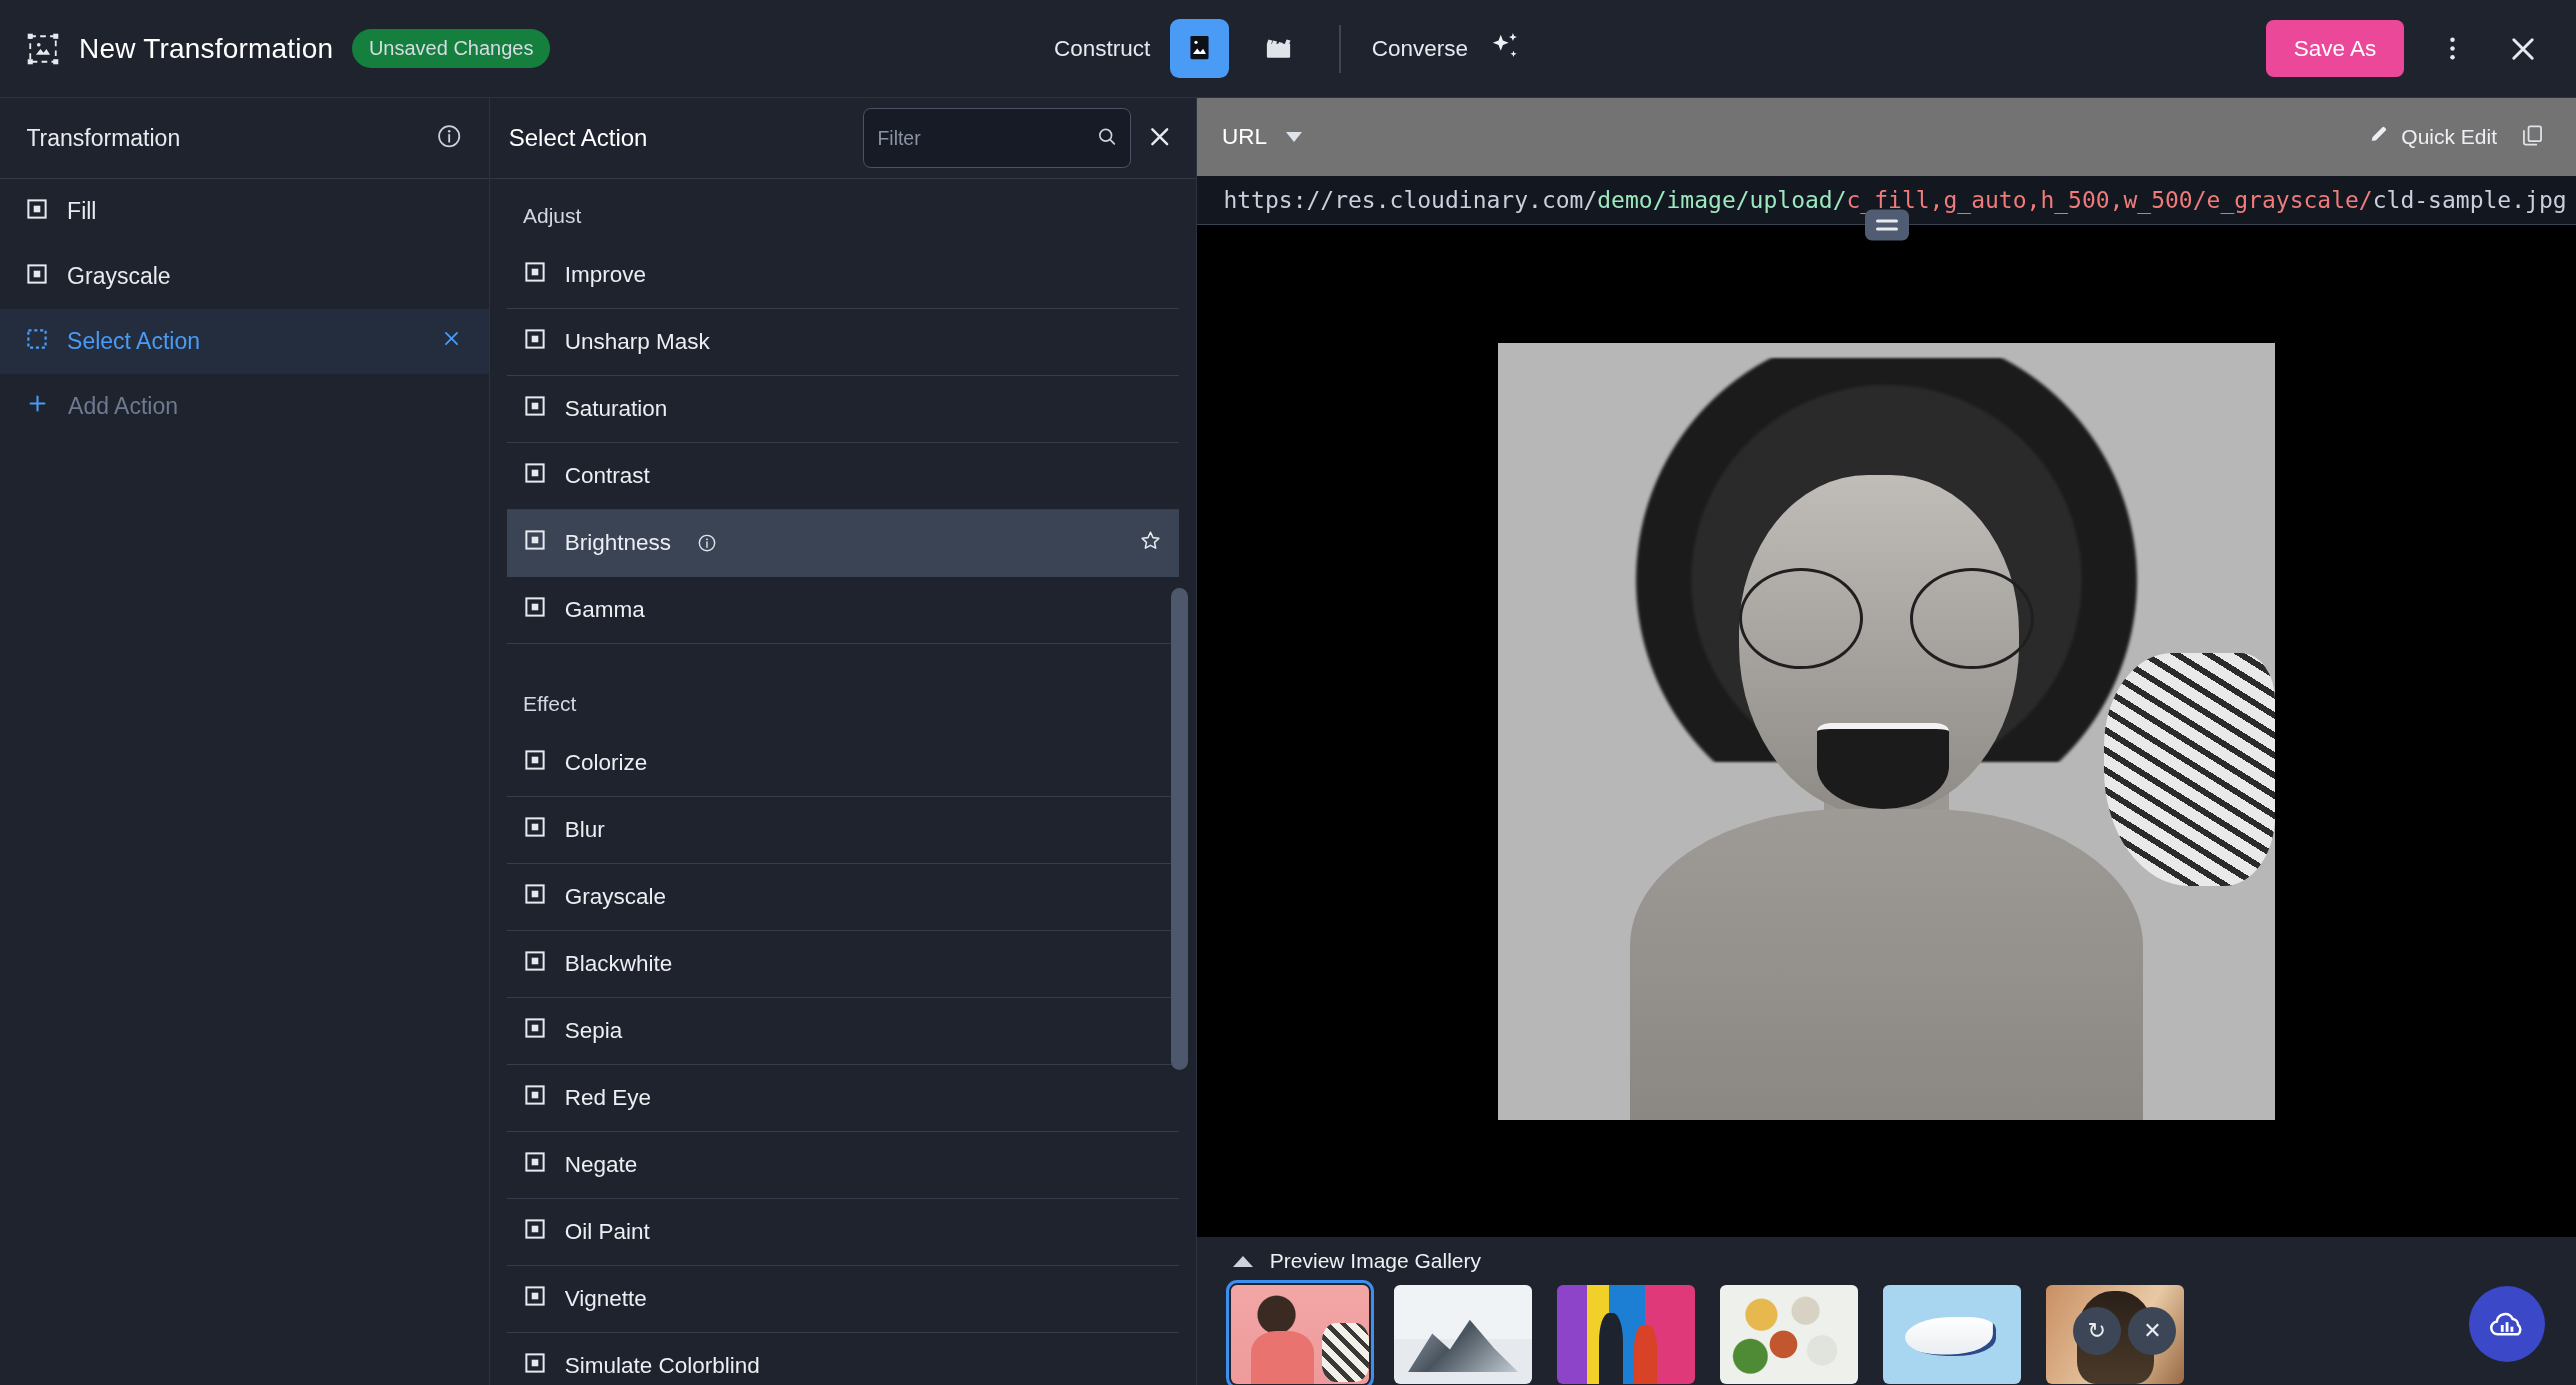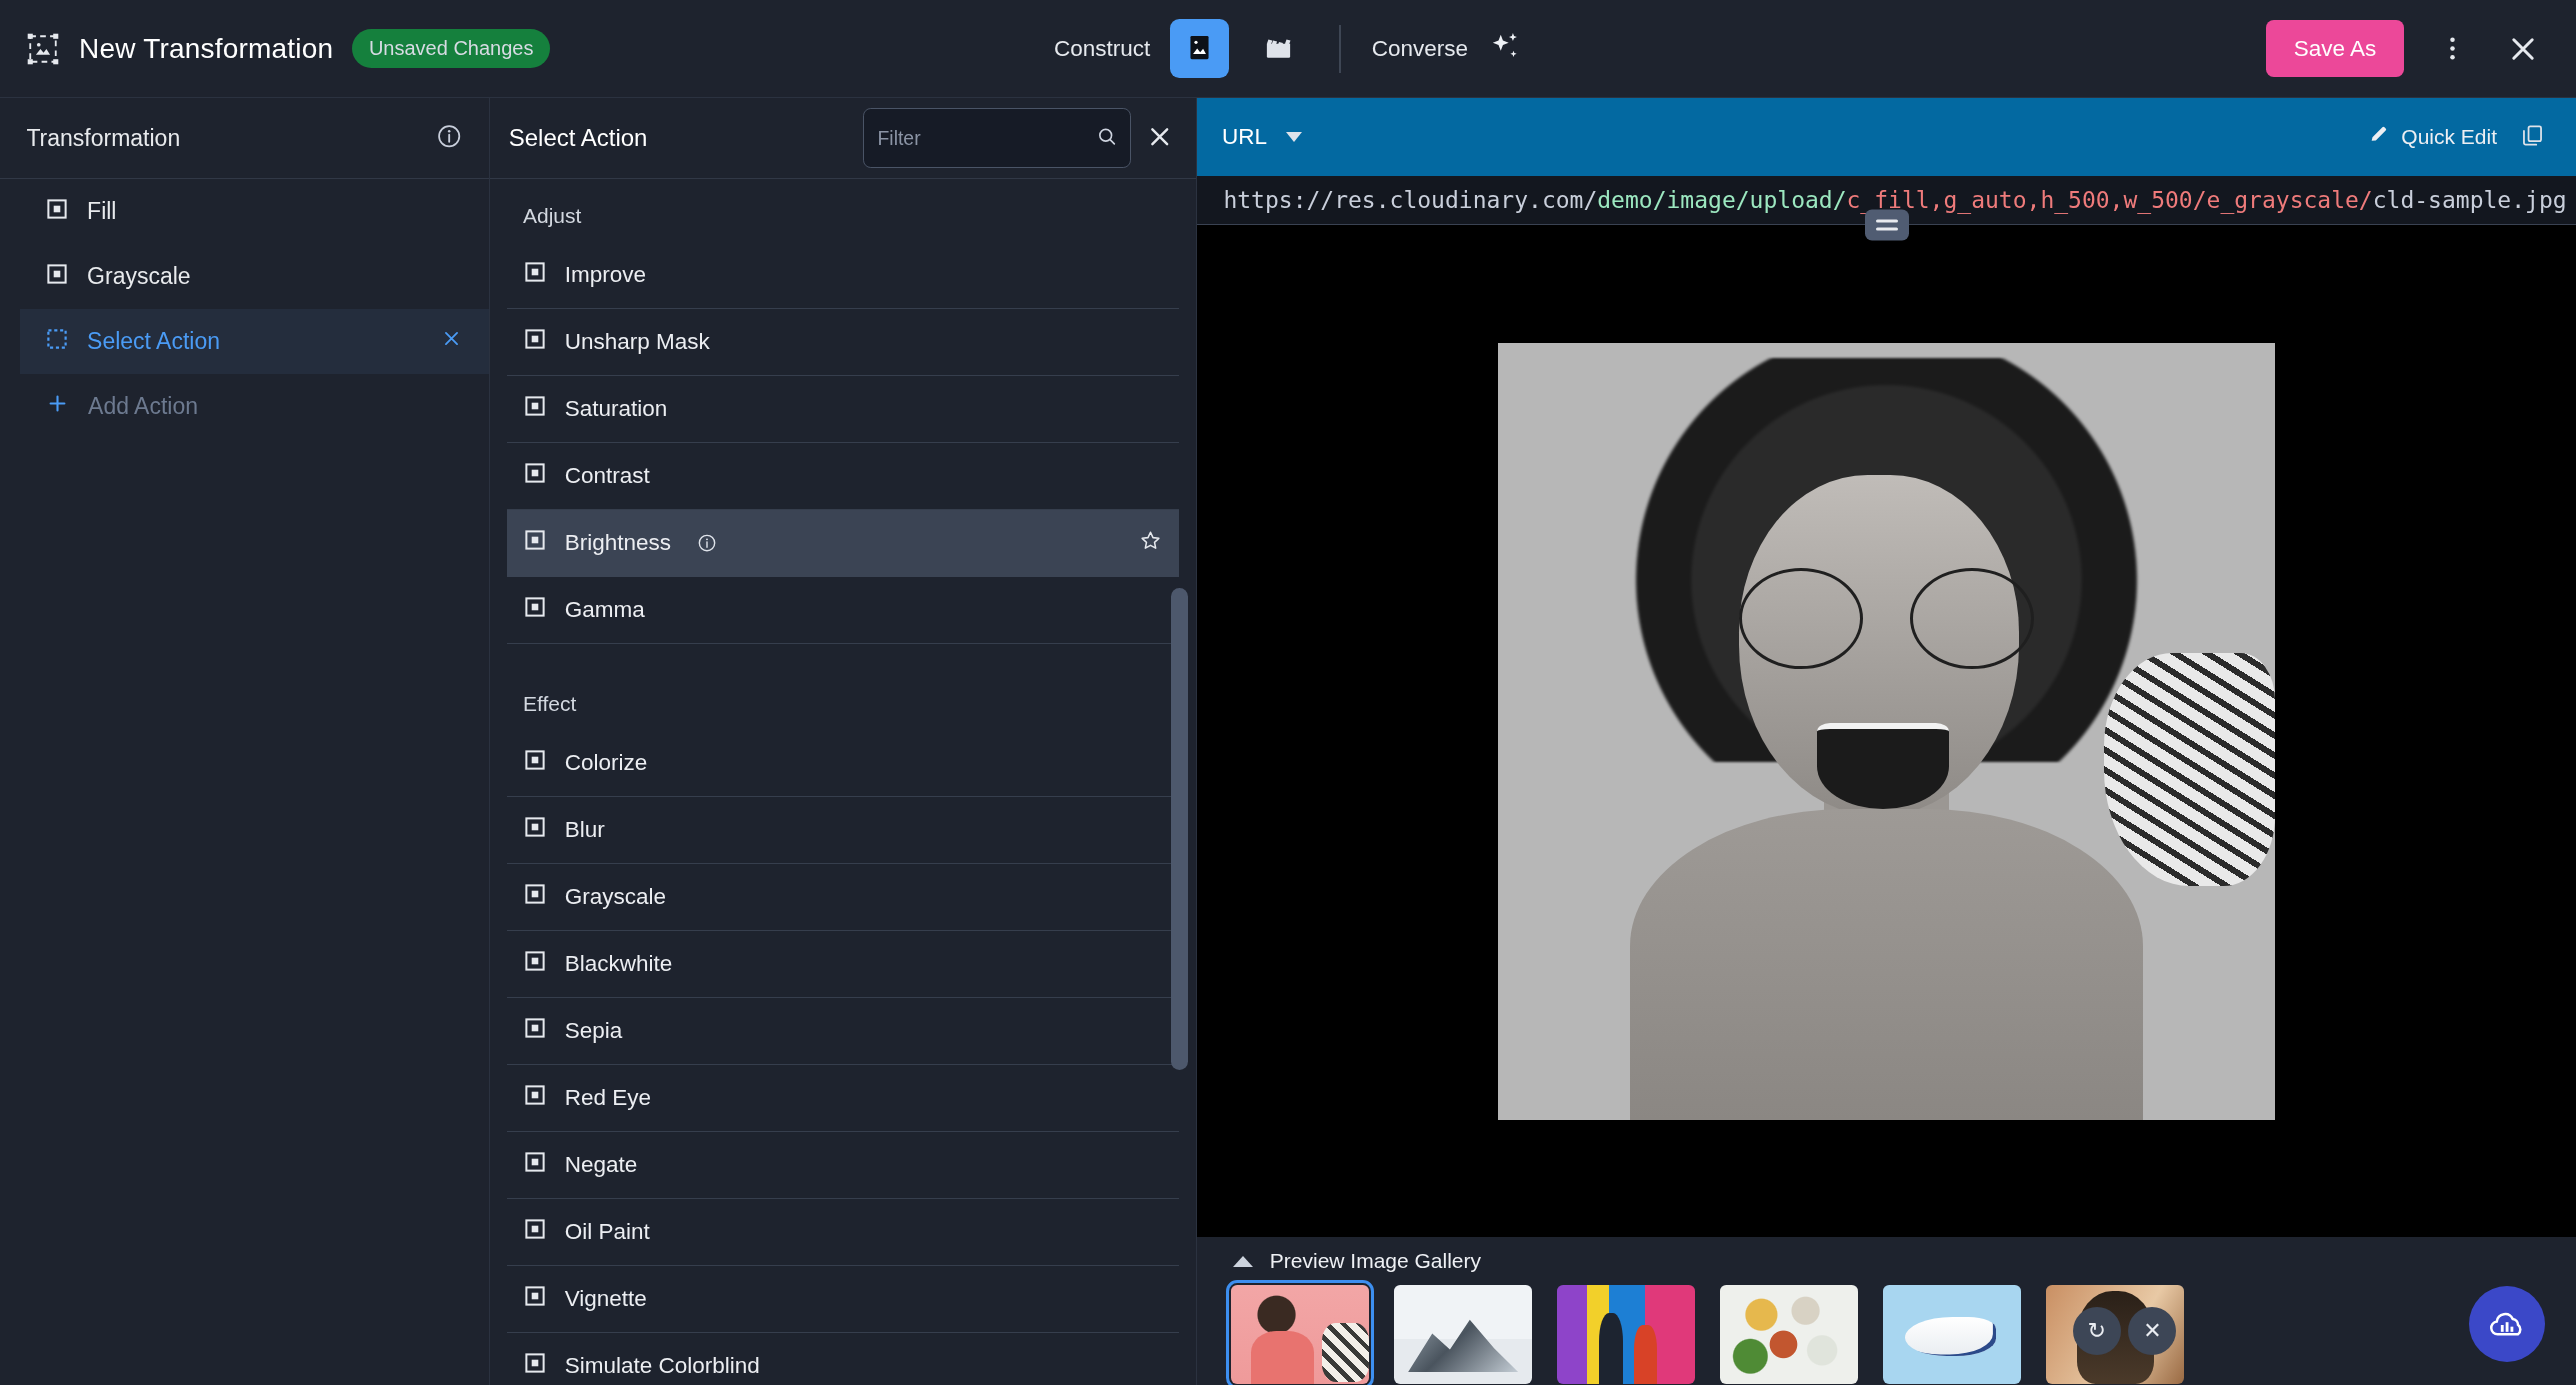--- a/index.html
+++ b/index.html
@@ -61,21 +61,21 @@
     border-right: 0.8px solid #2b3240; display: flex; flex-direction: column;
   }
   .sb-head {
     height: 81px; display: flex; align-items: center;
     padding: 0 26.4px; border-bottom: 0.8px solid #313846;
   }
   .sb-head-title { font-size: 23px; color: #e8eaed; }
   .sb-head-info { margin-left: auto; }
   .sb-item {
     height: 65px; display: flex; align-items: center; gap: 18.7px;
-    padding: 0 26.4px; font-size: 23px; color: #e8eaed; margin-left: 20px;
+    padding: 0 26.4px; font-size: 23px; color: #e8eaed;
   }
   .sb-item.selected { background: #242d3d; color: #4a9bf5; }
   .sb-item.add { color: #6d7a90; }
   .sb-item.add .sb-label { color: #6d7a90; }
   .sb-item .sb-close { margin-left: auto; }
 
   
   .actions-panel {
     width: 707px; flex: 0 0 707px; background: #1e232e;
     border-right: 0.8px solid #2b3240;
@@ -113,21 +113,21 @@
   .act-row .star { margin-left: auto; }
   .act-row .inf { margin-left: 7.8px; display: flex; }
   .grp-gap { height: 34px; }
 
   .ap-scrollbar {
     position: absolute; right: 7.8px; top: 490px;
     width: 17px; height: 482px; border-radius: 8.6px; background: #4d586c;
   }
 
   
-  .preview { flex: 1 1 auto; display: flex; flex-direction: column; background: #0369a1; min-width: 0; }
+  .preview { flex: 1 1 auto; display: flex; flex-direction: column; background: #737373; min-width: 0; }
   .url-bar {
     height: 78px; flex: 0 0 78px; display: flex; align-items: center;
     padding: 0 31px 0 25px; gap: 12.4px;
   }
   .url-label { font-size: 22.5px; color: #ffffff; }
   .caret-dn {
     width: 0; height: 0; border-left: 8.6px solid transparent;
     border-right: 8.6px solid transparent; border-top: 10px solid #dfe3ea;
     margin-left: 6.2px;
   }

